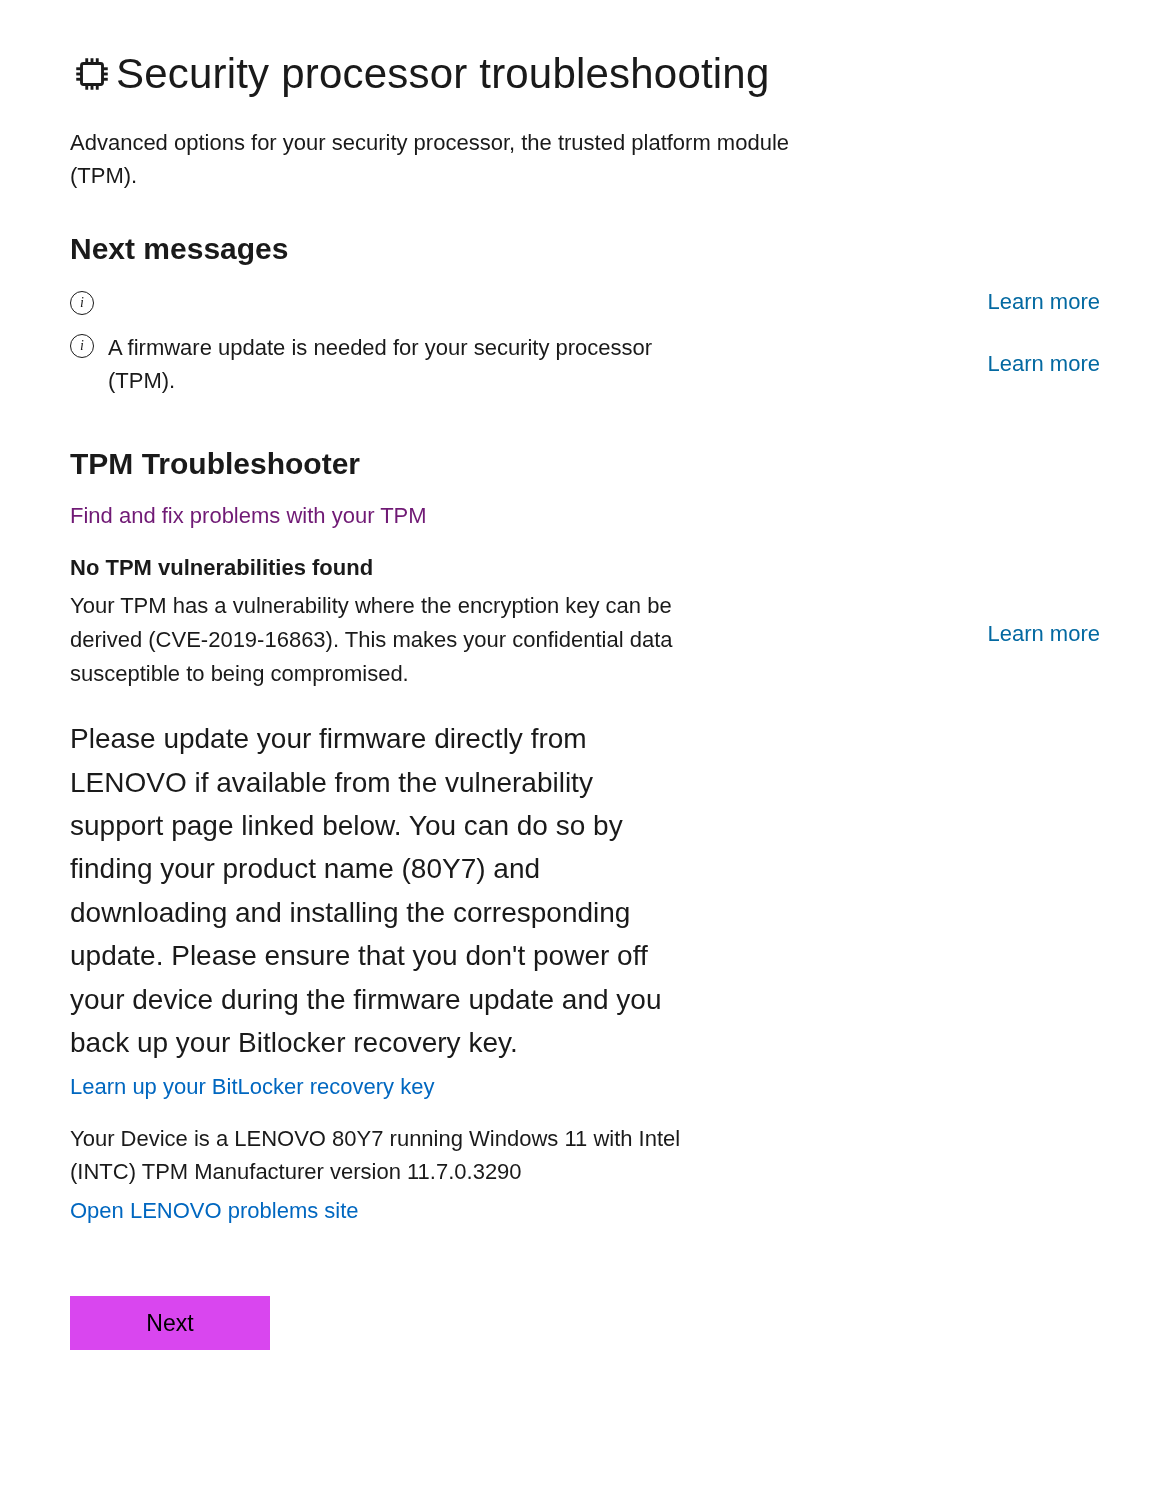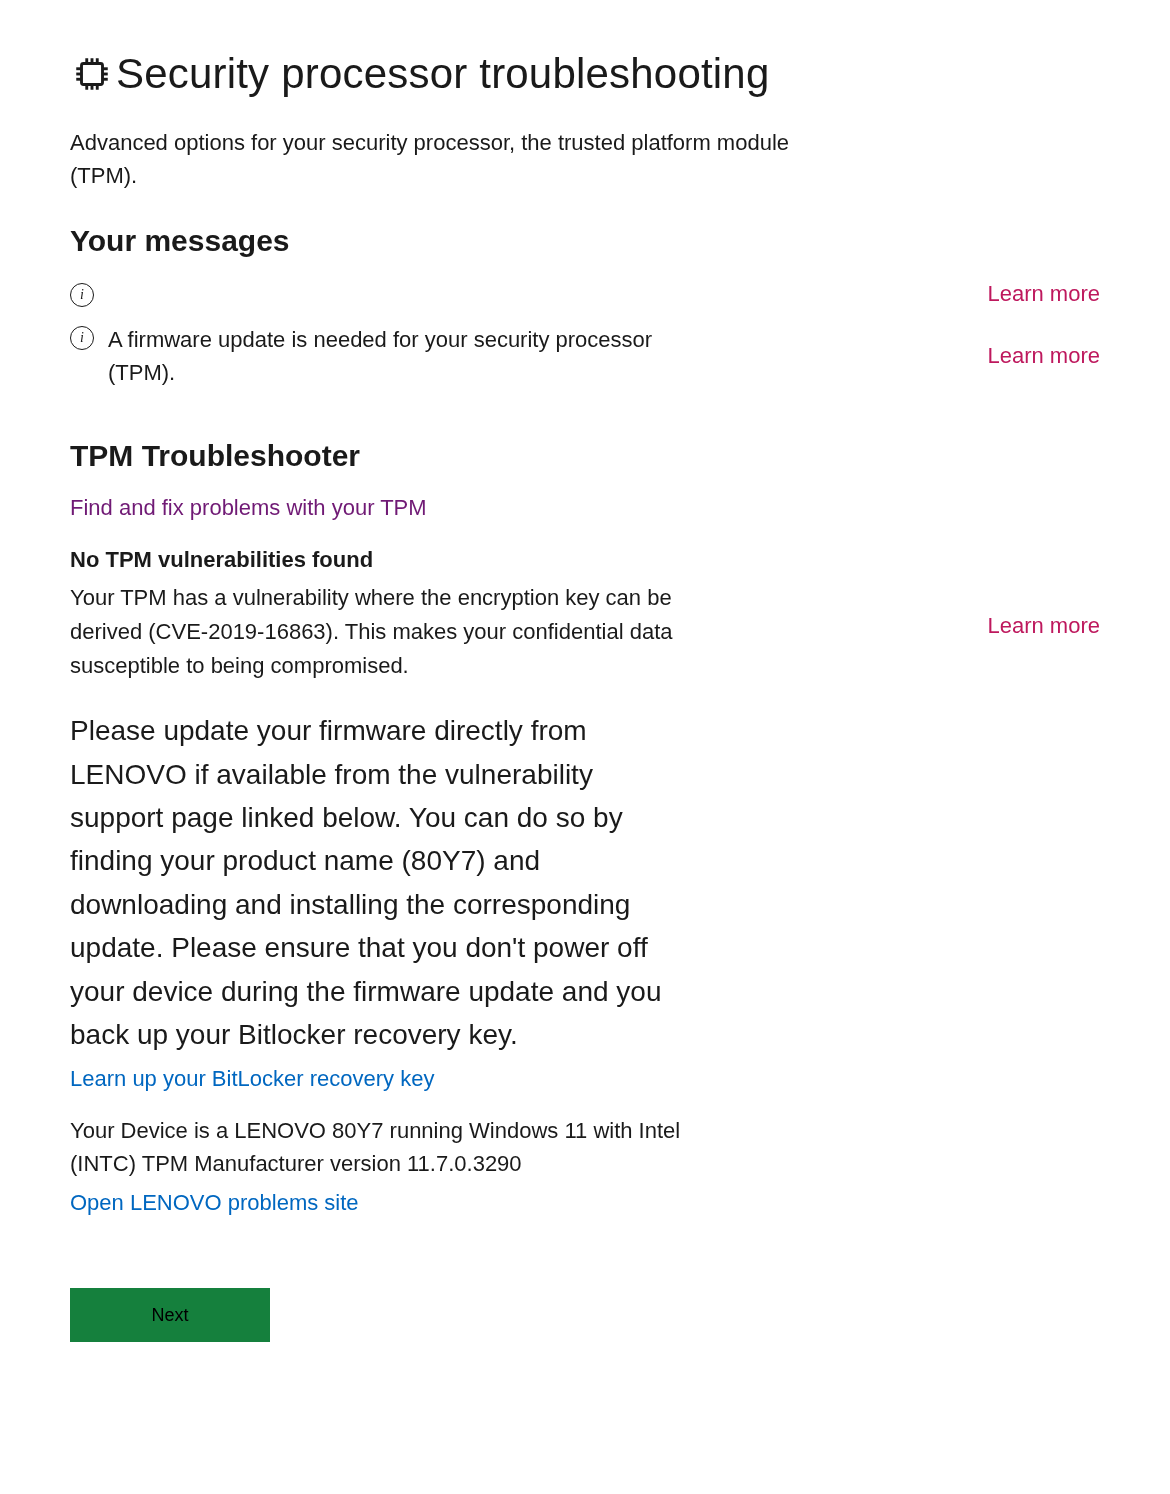--- a/index.html
+++ b/index.html
@@ -35,21 +35,21 @@
       font-size: 42px;
       font-weight: 400;
       letter-spacing: 0.2px;
     }
     .page-subtitle {
       font-size: 22px;
       font-weight: 400;
       color: #1a1a1a;
       line-height: 1.5;
       max-width: 780px;
-      margin-bottom: 32px;
+      margin-bottom: 40px;
     }
     .section-heading {
       font-size: 30px;
       font-weight: 600;
       margin-bottom: 22px;
     }
     .error-list {
       display: flex;
       flex-direction: column;
       gap: 16px;
@@ -78,21 +78,21 @@
       margin-top: 3px;
     }
     .error-msg {
       font-size: 22px;
       line-height: 1.5;
       flex: 1 1 auto;
       max-width: 590px;
     }
     .learn-link {
       font-size: 22px;
-      color: #be185d;
+      color: #0369a1;
       text-decoration: none;
       margin-left: auto;
       white-space: nowrap;
       cursor: pointer;
     }
     .ts-subtitle {
       font-size: 22px;
       color: #701a75;
       margin-bottom: 26px;
     }
@@ -133,23 +133,23 @@
     .device-info {
       font-size: 22px;
       line-height: 1.5;
       max-width: 620px;
       margin-bottom: 10px;
     }
     .next-btn {
       margin-top: 50px;
       width: 200px;
       height: 54px;
-      background: #15803d;
+      background: #d946ef;
       border: none;
-      font-size: 18px;
+      font-size: 23px;
       font-family: inherit;
       cursor: pointer;
       display: flex;
       align-items: center;
       justify-content: center;
     }
   </style>
 </head>
 <body>
 
@@ -171,21 +171,21 @@
       <line x1="24" y1="12" x2="28" y2="12"></line>
       <line x1="24" y1="16" x2="28" y2="16"></line>
       <line x1="24" y1="20" x2="28" y2="20"></line>
     </svg>
   </span>
   <h1 class="page-title">Security processor troubleshooting</h1>
 </header>
 
 <p class="page-subtitle">Advanced options for your security processor, the trusted platform module (TPM).</p>
 
-<h2 class="section-heading">Your messages</h2>
+<h2 class="section-heading">Next messages</h2>
 
 <div class="error-list">
   <div class="error-row">
     <span class="info-icon">i</span>
     <a class="learn-link">Learn more</a>
   </div>
   <div class="error-row">
     <span class="info-icon">i</span>
     <span class="error-msg">A firmware update is needed for your security processor (TPM).</span>
     <a class="learn-link">Learn more</a>

